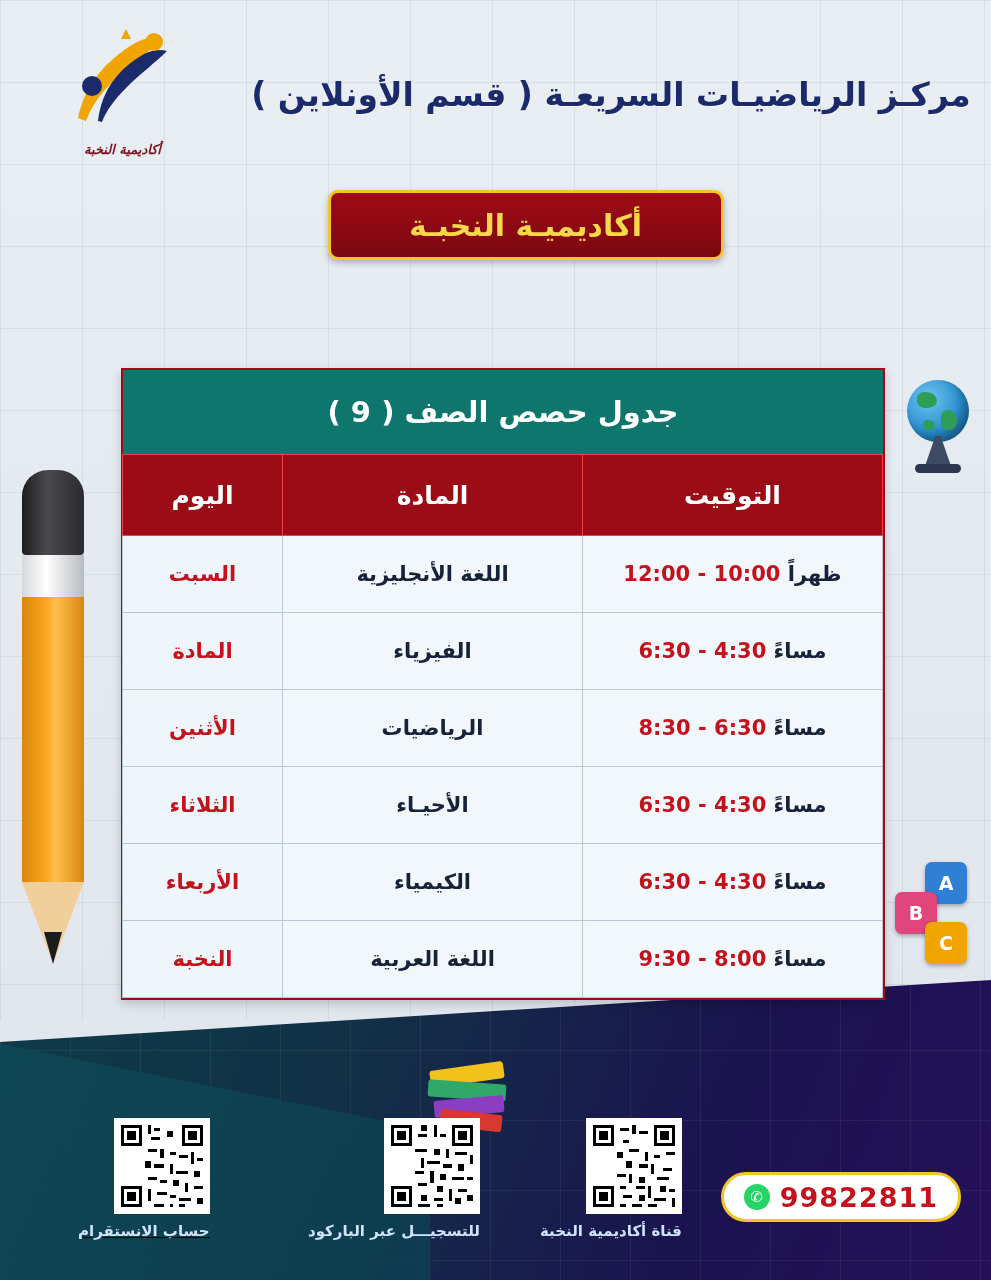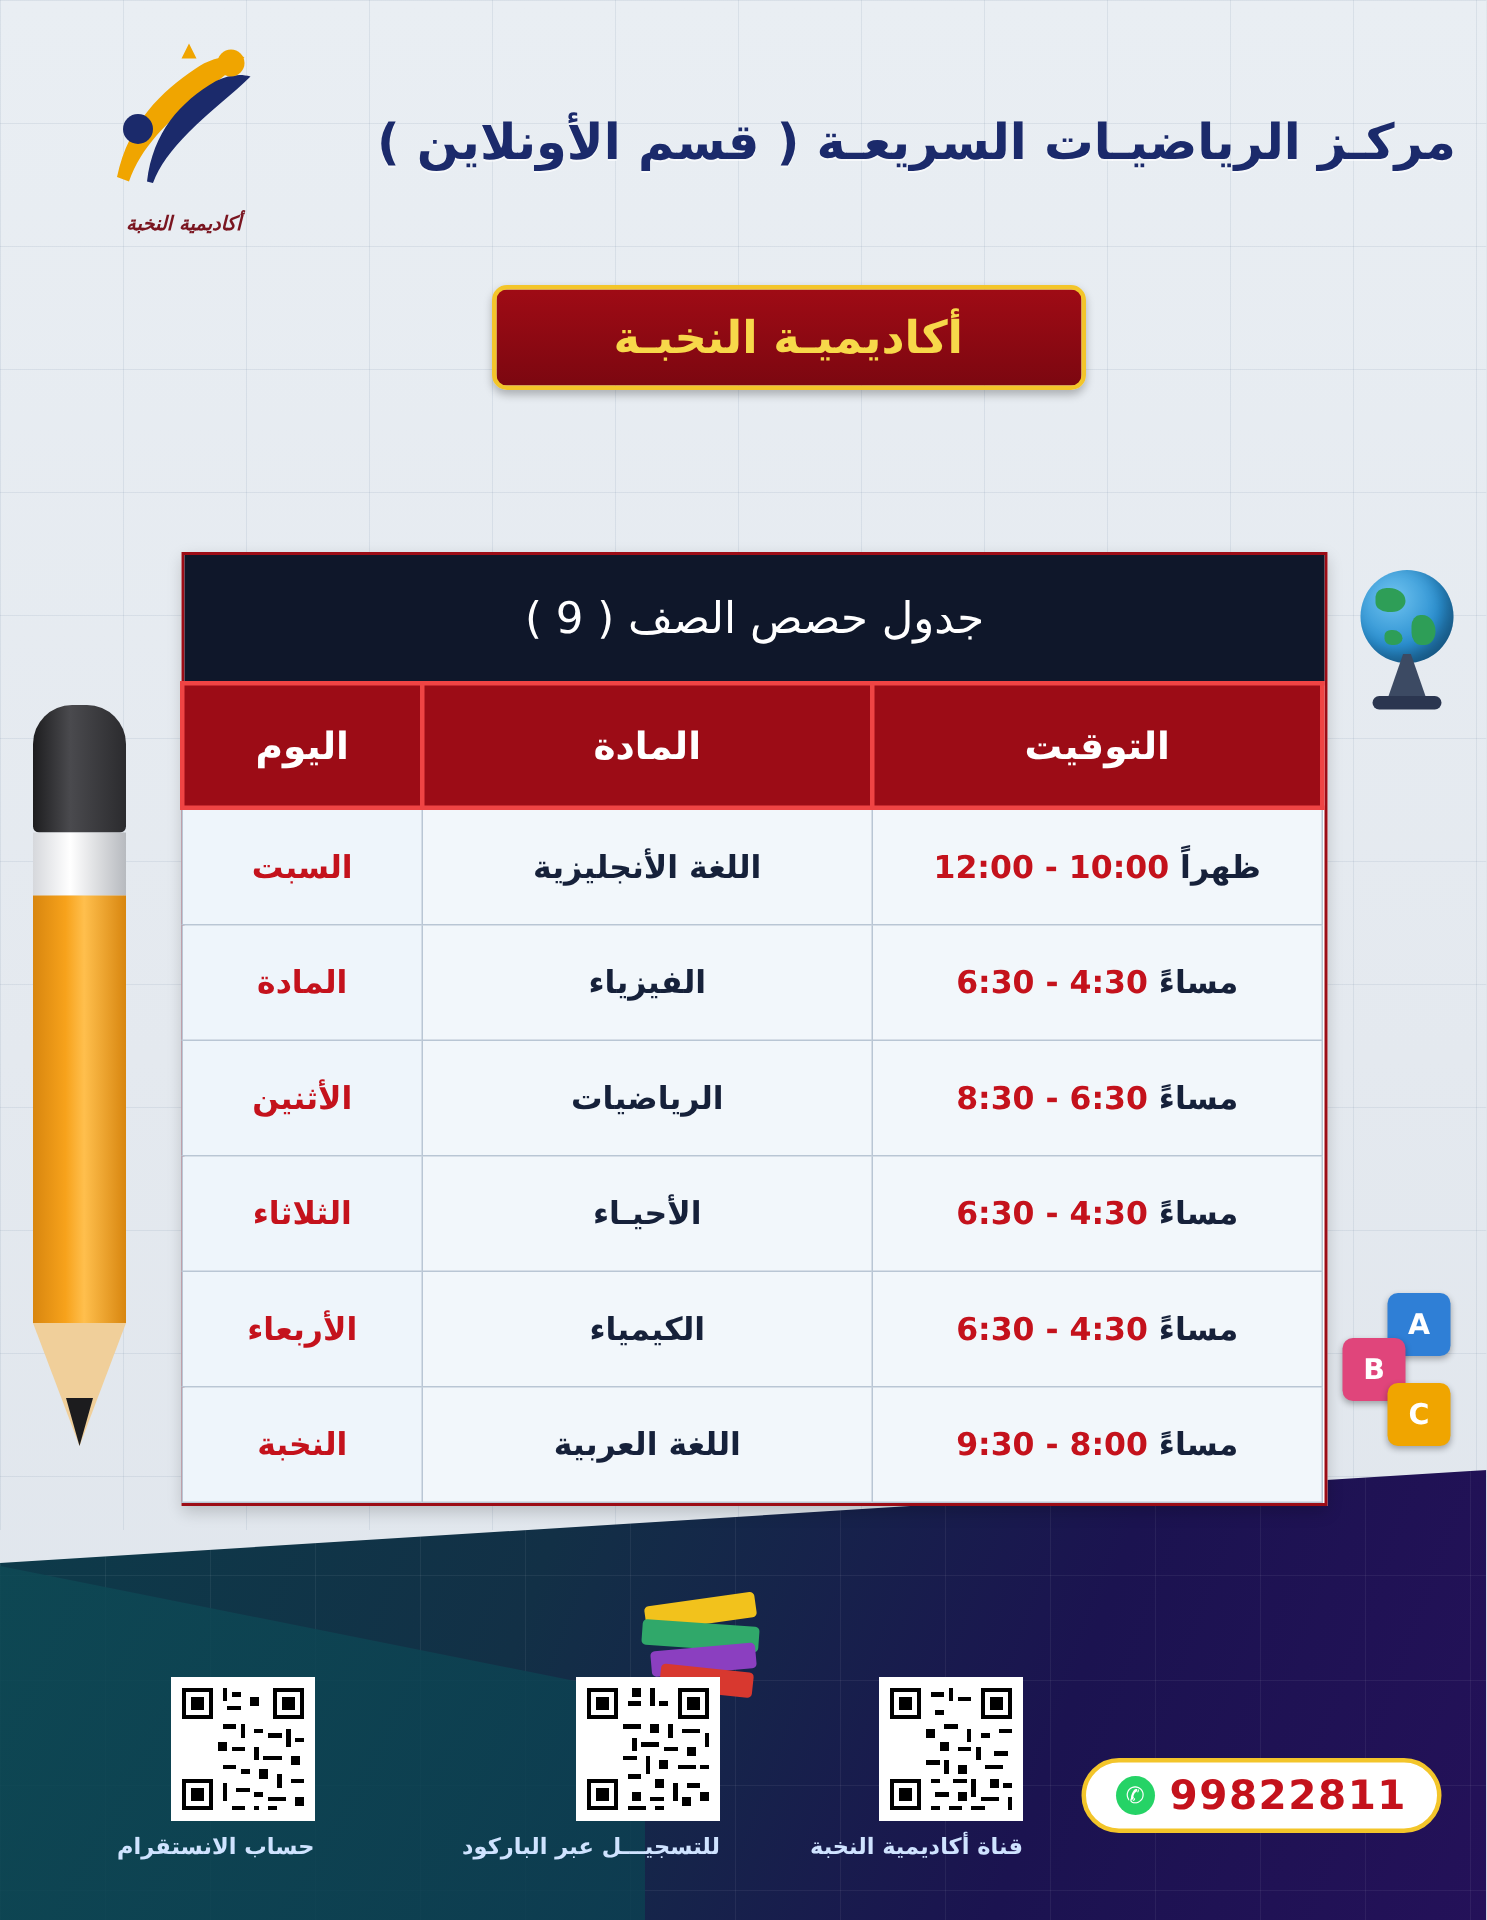--- a/index.html
+++ b/index.html
@@ -86,30 +86,30 @@
   }
 
   
   .table-wrap{
     position:absolute;top:368px;left:121px;width:760px;
     border:2px solid #9c0c16;
     box-shadow:0 4px 10px rgba(0,0,0,.18);
     background:#fff;
   }
   .tbl-title{
-    height:84px;background:#0f172a;
+    height:84px;background:#0f766e;
     display:flex;align-items:center;justify-content:center;
-    color:#fff;font-size:29px;font-weight:normal;
+    color:#fff;font-size:29px;font-weight:bold;
   }
   .tbl{
     width:100%;border-collapse:collapse;table-layout:fixed;
   }
   .tbl th{
     background:#9c0c16;color:#fff;font-size:25px;font-weight:bold;
-    height:78px;border:3px solid #ef4444;
+    height:78px;border:1px solid #ef4444;
   }
   .tbl td{
     height:74px;border:1px solid #b9c6d4;
     font-size:21px;font-weight:bold;text-align:center;
     background:#f2f7fb;color:#16213a;
   }
   .tbl td.day{color:#c4121c;background:#eef5fb;}
   .tbl td.time{color:#16213a;}
   .tbl td.time .num{color:#c4121c;}
   .col-time{width:300px;}
@@ -297,21 +297,21 @@
           </tr>
           <tr>
             <td class="time"><span>مساءً</span> <span class="num">8:00 - 9:30</span></td>
             <td>اللغة العربية</td>
             <td class="day">النخبة</td>
           </tr>
         </tbody>
     </table>
   </div>
 
-  <div class="qr-item" style="left:78px;bottom:40px;">
+  <div class="qr-item" style="left:78px;bottom:40px;text-decoration:underline;">
     <div class="qr-box">
       <svg viewBox="0 0 29 29" width="88" height="88" shape-rendering="crispEdges">
         <rect width="29" height="29" fill="#fff"></rect>
         <g fill="#000">
           <rect x="1" y="1" width="7" height="1"></rect>
             <rect x="1" y="7" width="7" height="1"></rect>
           <rect x="1" y="1" width="1" height="7"></rect>
             <rect x="7" y="1" width="1" height="7"></rect>
           <rect x="3" y="3" width="3" height="3"></rect>
           <rect x="21" y="1" width="7" height="1"></rect>

